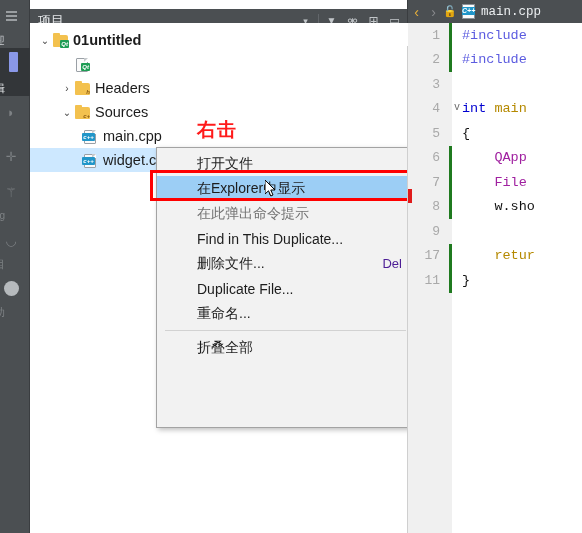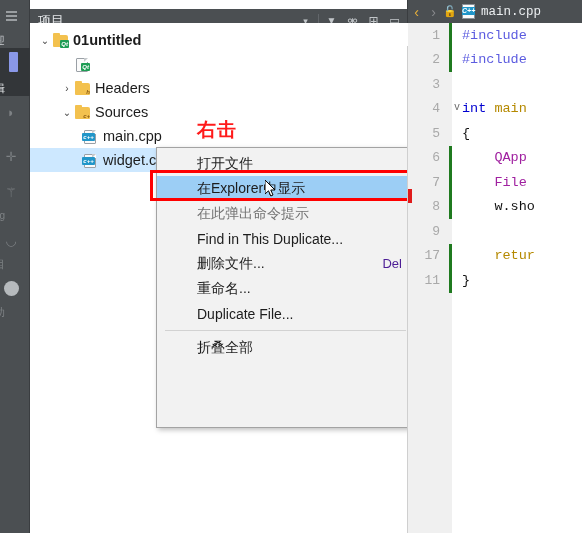--- a/index.html
+++ b/index.html
@@ -252,24 +252,24 @@
       <span>在此弹出命令提示</span>
     </div>
     <div class="mi">
       <span>Find in This Duplicate...</span>
     </div>
     <div class="mi">
       <span>删除文件...</span>
       <span class="shortcut">Del</span>
     </div>
     <div class="mi">
+      <span>Duplicate File...</span>
+    </div>
+    <div class="mi">
       <span>重命名...</span>
-    </div>
-    <div class="mi">
-      <span>Duplicate File...</span>
     </div>
     <div class="msep"></div>
     <div class="mi">
       <span>折叠全部</span>
     </div>
   </div>
 
   <div class="redbox"></div>
 
   <svg class="cursor" viewBox="0 0 12 18">

